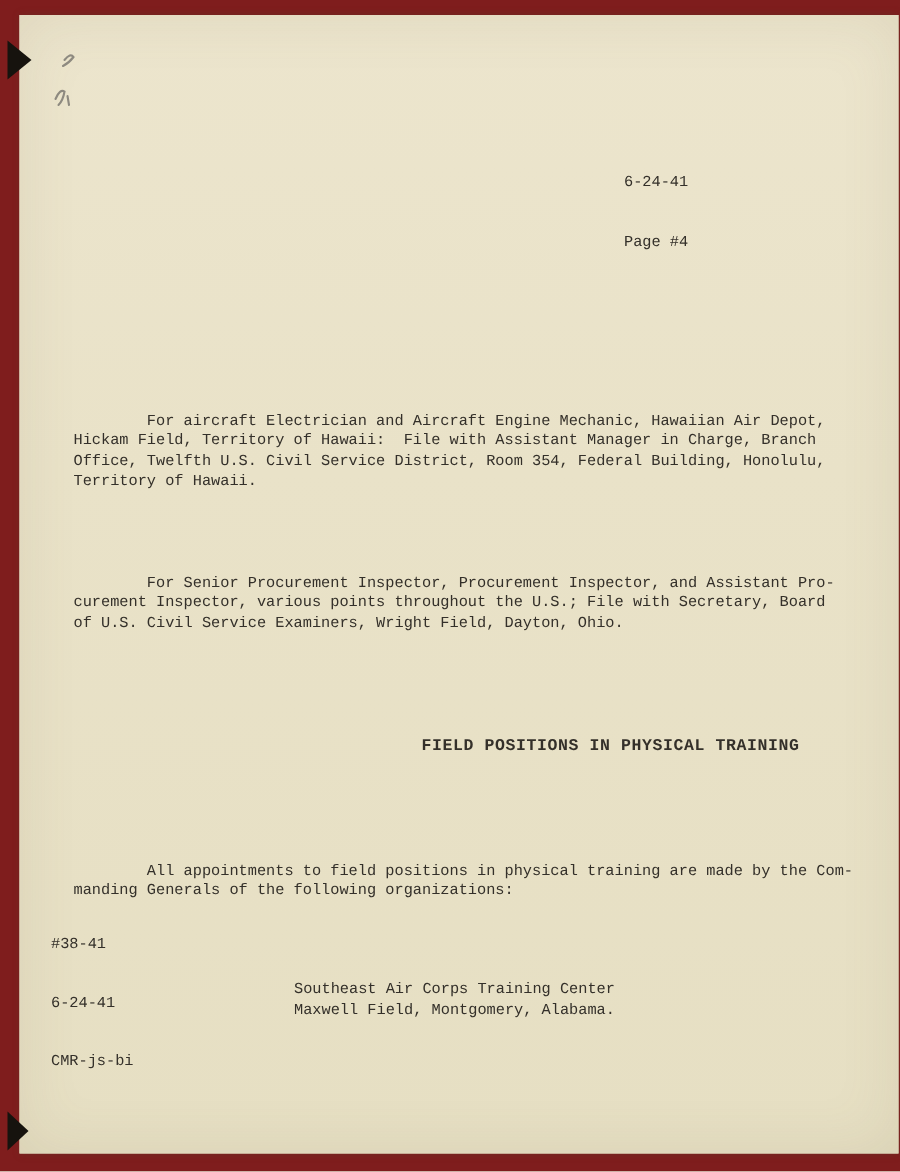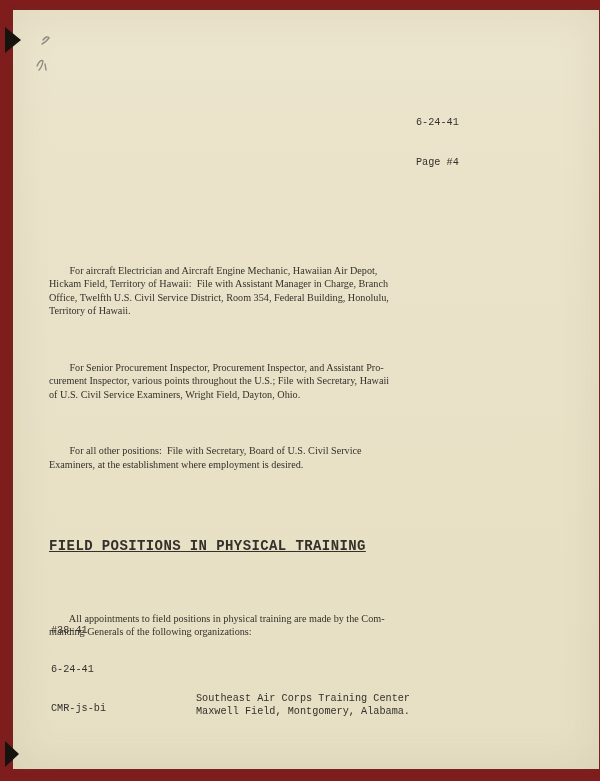--- a/index.html
+++ b/index.html
@@ -39,34 +39,33 @@
     line-height: 13.3px;
   }
   .content {
     position: absolute;
     left: 36px; right: 26px; top: 40px;
     white-space: pre;
   }
   .pencil { position: absolute; left: 16px; top: 22px; z-index: 4; }
 
   .header { margin-left: 367px; margin-bottom: 24px; }
-  .para   { margin: 4px 0 13px 0; white-space: pre; font-family: Liberation Serif, serif; }
+  .para   { margin: 15px 0 13px 0; white-space: pre; }
   .heading {
-    font-size: 14px;
+    font-size: 11px;
     font-weight: bold;
-    text-align: left;
-    text-decoration: underline;
+    text-align: right;
     letter-spacing: 0.4px;
     margin: 16px 40px 15px 0;
     white-space: pre;
   }
   .org  { margin: 0 0 13px 147px; white-space: pre; }
   .footer {
     position: absolute;
-    left: 38px; bottom: 28px;
+    left: 21px; bottom: 28px;
     white-space: pre;
     line-height: 13px;
   }
 </style>
 </head>
 <body>
 
 <div class="scan">
 
   <div class="corner corner-tl"></div>
@@ -87,24 +86,22 @@
       <div class="header">
         <div>6-24-41</div>
         <div>Page #4</div>
       </div>
 
       <p class="para">        For aircraft Electrician and Aircraft Engine Mechanic, Hawaiian Air Depot,
 Hickam Field, Territory of Hawaii:  File with Assistant Manager in Charge, Branch
 Office, Twelfth U.S. Civil Service District, Room 354, Federal Building, Honolulu,
 Territory of Hawaii.</p>
       <p class="para">        For Senior Procurement Inspector, Procurement Inspector, and Assistant Pro-
-curement Inspector, various points throughout the U.S.; File with Secretary, Hawaii
+curement Inspector, various points throughout the U.S.; File with Secretary, Board
 of U.S. Civil Service Examiners, Wright Field, Dayton, Ohio.</p>
-      <p class="para">        For all other positions:  File with Secretary, Board of U.S. Civil Service
-Examiners, at the establishment where employment is desired.</p>
 
       <h2 class="heading">FIELD POSITIONS IN PHYSICAL TRAINING</h2>
 
       <p class="para">        All appointments to field positions in physical training are made by the Com-
 manding Generals of the following organizations:</p>
 
       <div class="org">Southeast Air Corps Training Center
 Maxwell Field, Montgomery, Alabama.</div>
       
       

